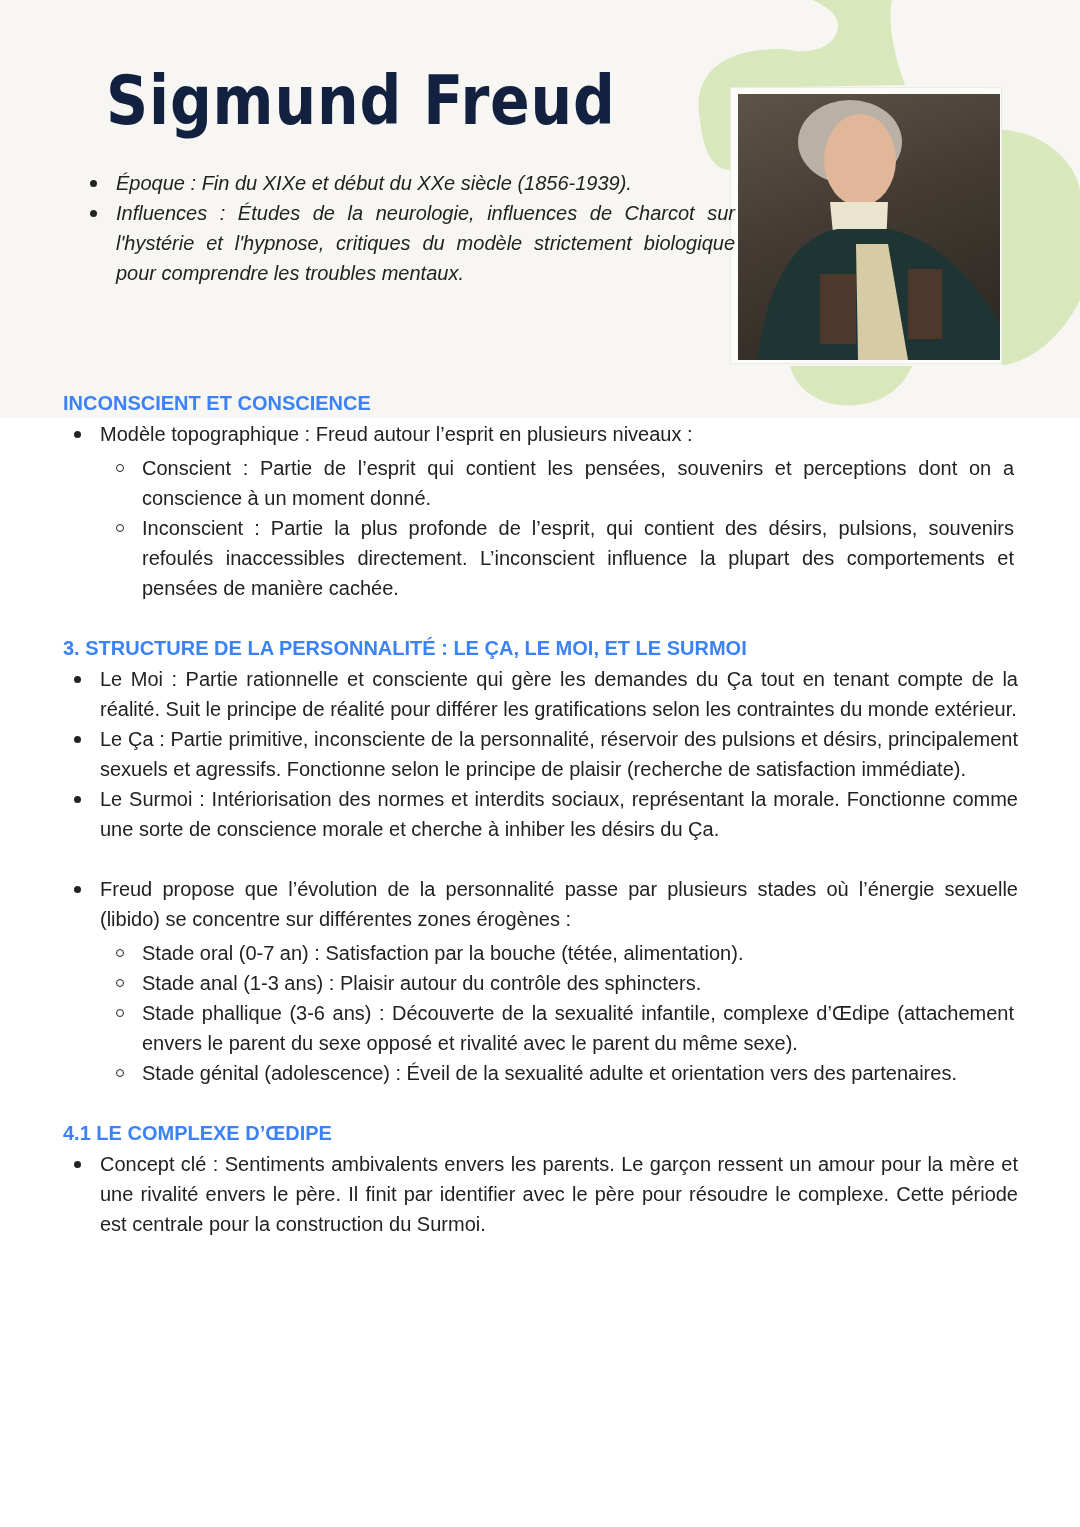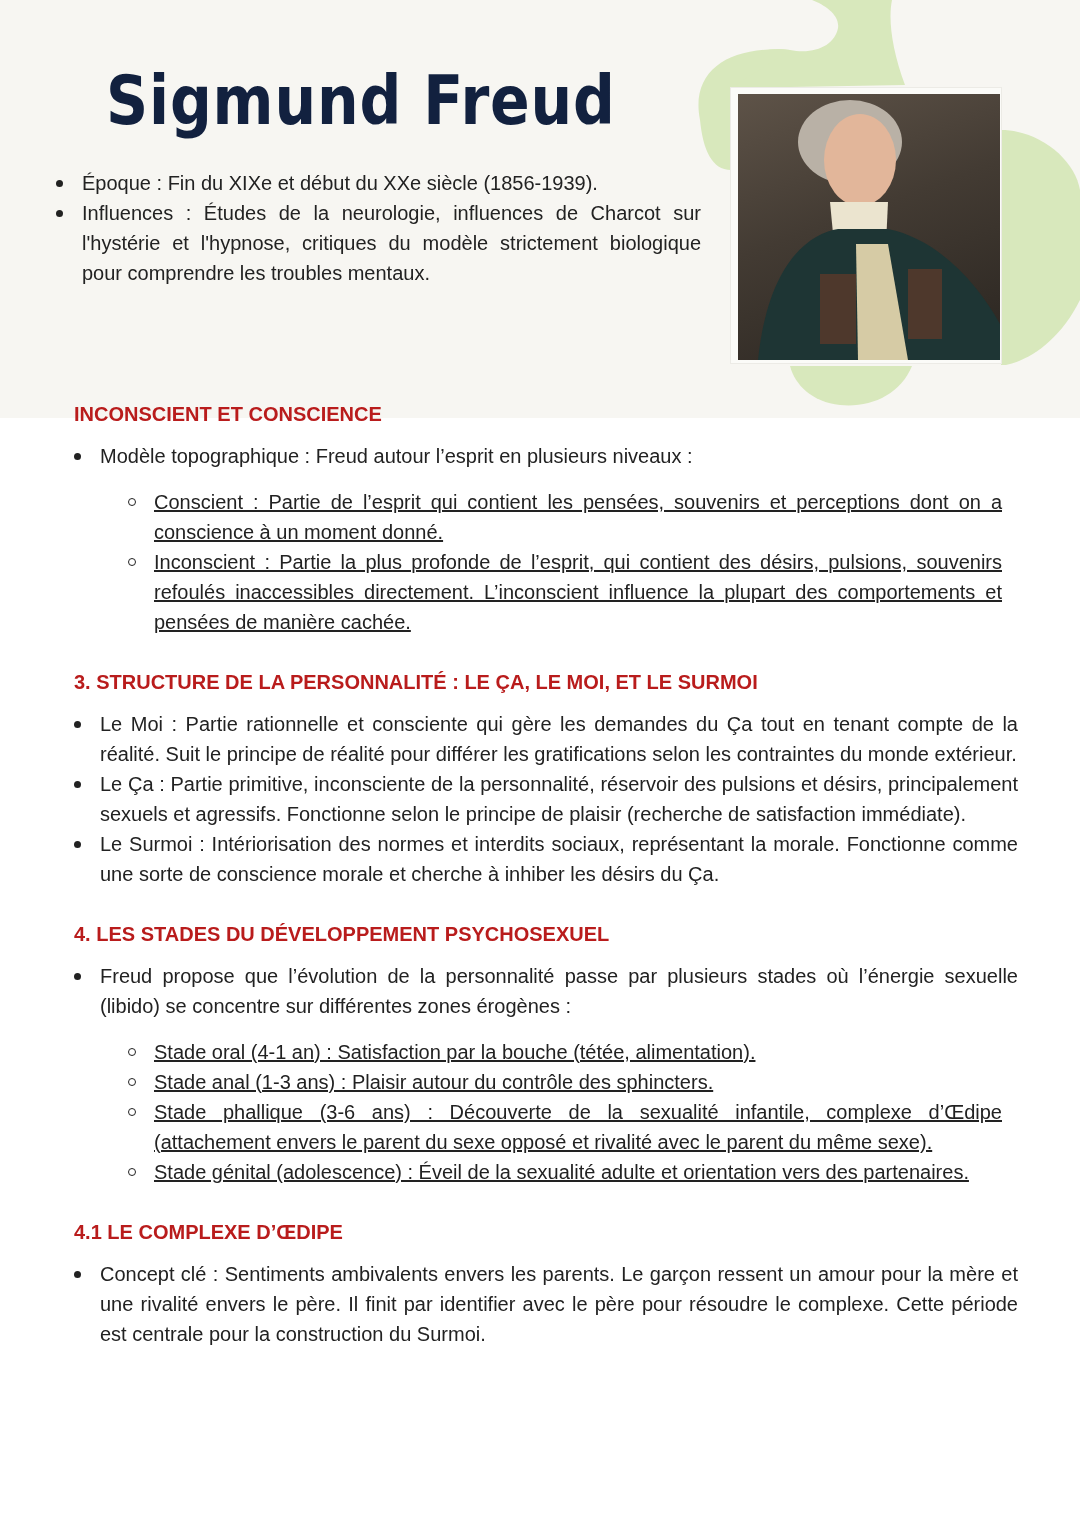--- a/index.html
+++ b/index.html
@@ -60,46 +60,47 @@
     li { position: relative; }
     .l1 > li { padding-left: 38px; }
     .l1 > li::before {
       content: "";
       position: absolute;
       left: 12px; top: 12px;
       width: 7px; height: 7px;
       border-radius: 50%;
       background: #222;
     }
-    .l2 { margin: 16px; text-decoration: underline; }
+    .l2 { margin: 4px; }
     .l2 > li { padding-left: 38px; }
     .l2 > li::before {
       content: "";
       position: absolute;
       left: 12px; top: 11px;
       width: 6px; height: 6px;
       border: 1.5px solid #222;
       border-radius: 50%;
     }
     .intro {
       position: absolute;
-      left: 44px; top: 168px;
+      left: 78px; top: 168px;
       width: 657px;
+      font-style: italic;
     }
     .content {
       position: absolute;
       left: 62px; top: 387px;
       width: 956px;
     }
     .heading {
-      margin: 12px;
+      margin: 1px;
       font-size: 20px;
       font-weight: bold;
       line-height: 30px;
-      color: #b91c1c;
+      color: #3b82f6;
     }
     .section { margin-bottom: 30px; }
   </style>
 </head>
 <body>
 
 <div class="top-band"></div>
 
 <svg class="deco" viewBox="0 0 1080 418" preserveAspectRatio="none">
   <path fill="#d8e8bc" d="M812 0 L892 0 C888 20 892 50 905 85 L731 88 L731 88
@@ -150,26 +151,25 @@
   <div class="section">
     <h2 class="heading">3. STRUCTURE DE LA PERSONNALITÉ : LE ÇA, LE MOI, ET LE SURMOI</h2>
     <ul class="l1">
       <li>Le Moi : Partie rationnelle et consciente qui gère les demandes du Ça tout en tenant compte de la réalité. Suit le principe de réalité pour différer les gratifications selon les contraintes du monde extérieur.</li>
       <li>Le Ça : Partie primitive, inconsciente de la personnalité, réservoir des pulsions et désirs, principalement sexuels et agressifs. Fonctionne selon le principe de plaisir (recherche de satisfaction immédiate).</li>
       <li>Le Surmoi : Intériorisation des normes et interdits sociaux, représentant la morale. Fonctionne comme une sorte de conscience morale et cherche à inhiber les désirs du Ça.</li>
     </ul>
   </div>
 
   <div class="section">
-    <h2 class="heading">4. LES STADES DU DÉVELOPPEMENT PSYCHOSEXUEL</h2>
     <ul class="l1">
       <li>
         <span>Freud propose que l’évolution de la personnalité passe par plusieurs stades où l’énergie sexuelle (libido) se concentre sur différentes zones érogènes :</span>
         <ul class="l2">
-          <li>Stade oral (4-1 an) : Satisfaction par la bouche (tétée, alimentation).</li>
+          <li>Stade oral (0-7 an) : Satisfaction par la bouche (tétée, alimentation).</li>
           <li>Stade anal (1-3 ans) : Plaisir autour du contrôle des sphincters.</li>
           <li>Stade phallique (3-6 ans) : Découverte de la sexualité infantile, complexe d’Œdipe (attachement envers le parent du sexe opposé et rivalité avec le parent du même sexe).</li>
           <li>Stade génital (adolescence) : Éveil de la sexualité adulte et orientation vers des partenaires.</li>
         </ul>
       </li>
     </ul>
   </div>
 
   <div class="section">
     <h2 class="heading">4.1 LE COMPLEXE D’ŒDIPE</h2>

